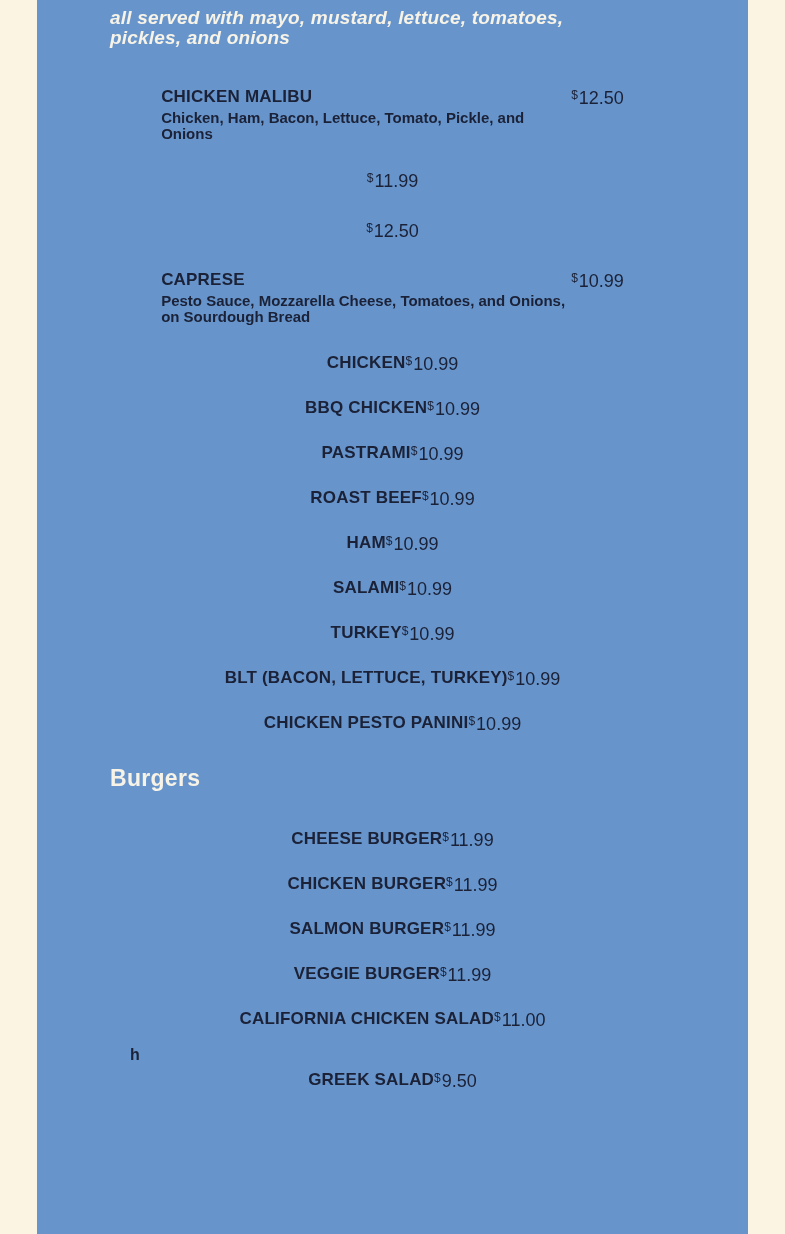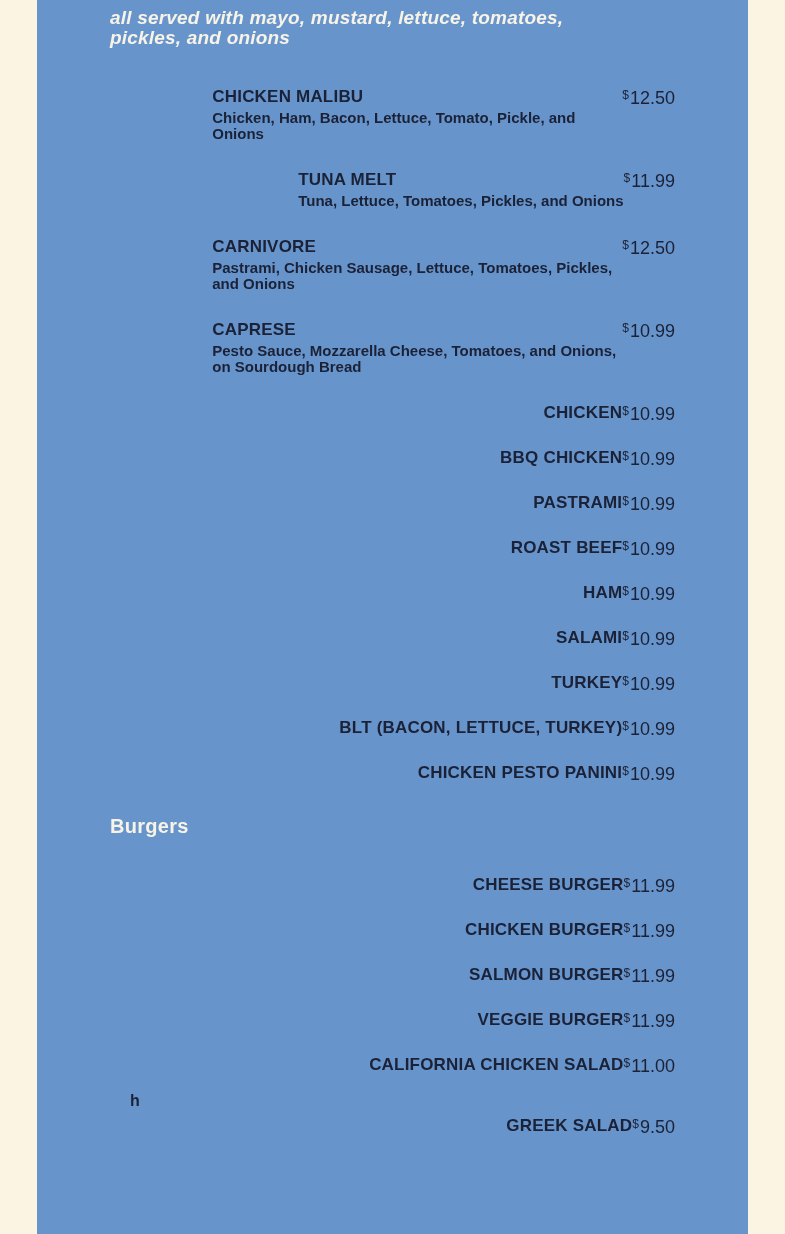--- a/index.html
+++ b/index.html
@@ -44,21 +44,21 @@
     line-height: 19.5px;
     font-weight: 700;
     font-style: italic;
     color: #F8F3E7;
     white-space: pre-line;
     letter-spacing: 0.2px;
   }
   .items { margin-top: 40px; }
   .item-row {
     display: flex;
-    justify-content: flex-end;
+    justify-content: center;
     align-items: flex-start;
     margin-bottom: 23px;
   }
   .item-row.has-desc { margin-bottom: 28px; }
   .item-left { max-width: 470px; }
   .item-name {
     font-size: 17px;
     line-height: 20px;
     font-weight: 700;
     color: #1B2137;
@@ -85,21 +85,21 @@
     margin-right: 1px;
   }
   .stray-row {
     margin: -8px 0 6px 20px;
     font-size: 16px;
     font-weight: 700;
     color: #1B2137;
   }
   .section-header {
     margin: 30px 0 37px 0;
-    font-size: 20px;
+    font-size: 23px;
     font-weight: 700;
     color: #F8F3E7;
     letter-spacing: 0.3px;
   }
 </style>
 </head>
 <body>
 
 <div class="page">
   <div class="panel">
@@ -110,31 +110,23 @@
 pickles, and onions</p>
       <div class="items">
           <div class="item-row has-desc">
             <div class="item-left">
               <div class="item-name">CHICKEN MALIBU</div>
               <div class="item-desc">Chicken, Ham, Bacon, Lettuce, Tomato, Pickle, and Onions</div>
             </div>
             <div class="item-price"><sup>$</sup>12.50</div>
           </div>
           <div class="item-row has-desc">
-            <div class="item-left">
-              <div class="item-name">TUNA MELT</div>
-              <div class="item-desc">Tuna, Lettuce, Tomatoes, Pickles, and Onions</div>
-            </div>
-            <div class="item-price"><sup>$</sup>11.99</div>
-          </div>
-          <div class="item-row has-desc">
-            <div class="item-left">
-              <div class="item-name">CARNIVORE</div>
-              <div class="item-desc">Pastrami, Chicken Sausage, Lettuce, Tomatoes, Pickles, and Onions</div>
-            </div>
+            <div class="item-price"><sup>$</sup>11.99</div>
+          </div>
+          <div class="item-row has-desc">
             <div class="item-price"><sup>$</sup>12.50</div>
           </div>
           <div class="item-row has-desc">
             <div class="item-left">
               <div class="item-name">CAPRESE</div>
               <div class="item-desc">Pesto Sauce, Mozzarella Cheese, Tomatoes, and Onions, on Sourdough Bread</div>
             </div>
             <div class="item-price"><sup>$</sup>10.99</div>
           </div>
           <div class="item-row">

